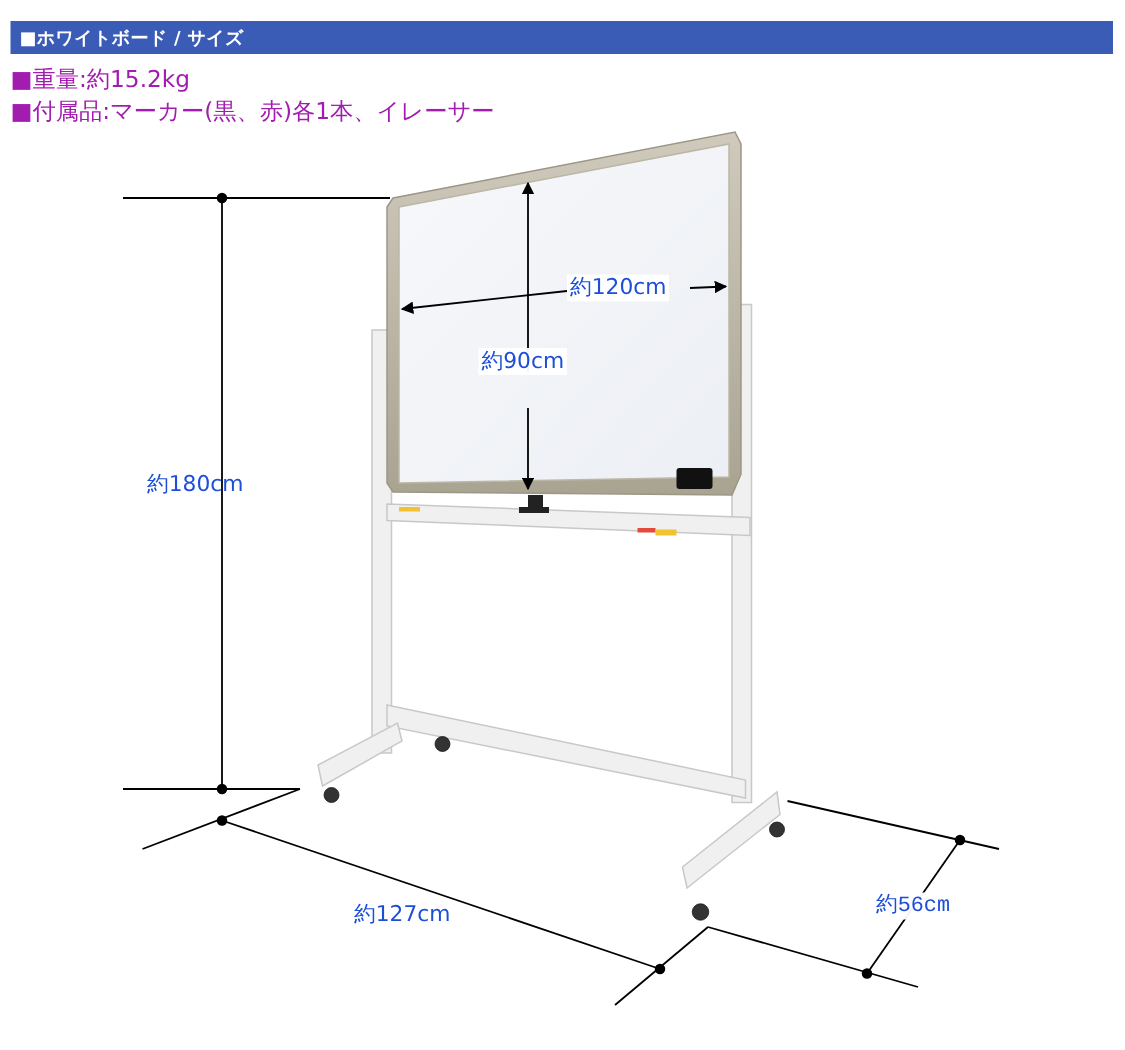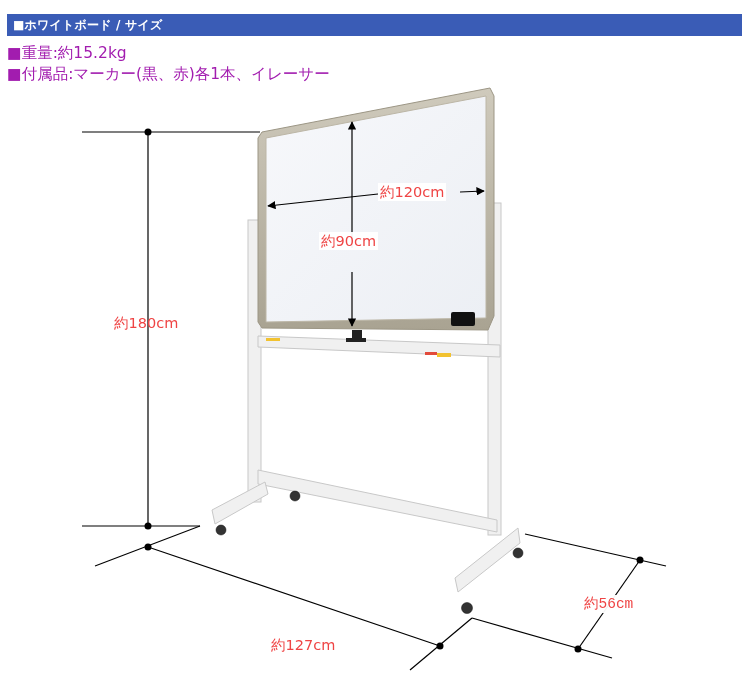--- a/index.html
+++ b/index.html
@@ -5,26 +5,26 @@
   html, body { margin: 0; padding: 0; background: #ffffff; }
   body { width: 750px; height: 700px; position: relative; overflow: hidden;
          font-family: "DejaVu Sans", "Liberation Sans", sans-serif; color: #111; }
   .header-bar { position: absolute; left: 7px; top: 14px; width: 735px; height: 22px;
                 background: #3a5cb6; color: #ffffff; font-size: 12px; line-height: 22px;
                 padding-left: 6px; box-sizing: border-box; font-weight: bold; letter-spacing: 0.2px; }
   .spec-line { position: absolute; left: 7px; font-size: 15.5px; line-height: 20px; color: #a21caf; white-space: nowrap; }
   .spec-1 { top: 43px; }
   .spec-2 { top: 48px; margin-top: 16px; }
   svg.diagram { position: absolute; left: 0; top: 0; width: 750px; height: 700px; }
-  .dim-label { position: absolute; font-size: 14.5px; line-height: 18px; color: #ef4444;
+  .dim-label { position: absolute; font-size: 14.5px; line-height: 18px; color: #1d4ed8;
                background: rgba(255,255,255,0.95); padding: 0 2px; white-space: nowrap; text-align: center; }
   .lbl-120 { left: 378px; top: 183px; }
   .lbl-90  { left: 319px; top: 232px; }
-  .lbl-180 { left: 112px; top: 314px; background: transparent; }
-  .lbl-127 { left: 234px; top: 636px; margin-left: 35px; }
+  .lbl-180 { left: 96px; top: 314px; background: transparent; }
+  .lbl-127 { left: 234px; top: 601px; }
   .lbl-56  { left: 582px; top: 595px; font-family: Liberation Mono, monospace; }
 </style>
 </head>
 <body>
 
 <div class="header-bar">■ホワイトボード / サイズ</div>
 
 <div class="spec-line spec-1">■重量:約15.2kg</div>
 <div class="spec-line spec-2">■付属品:マーカー(黒、赤)各1本、イレーサー</div>
 

